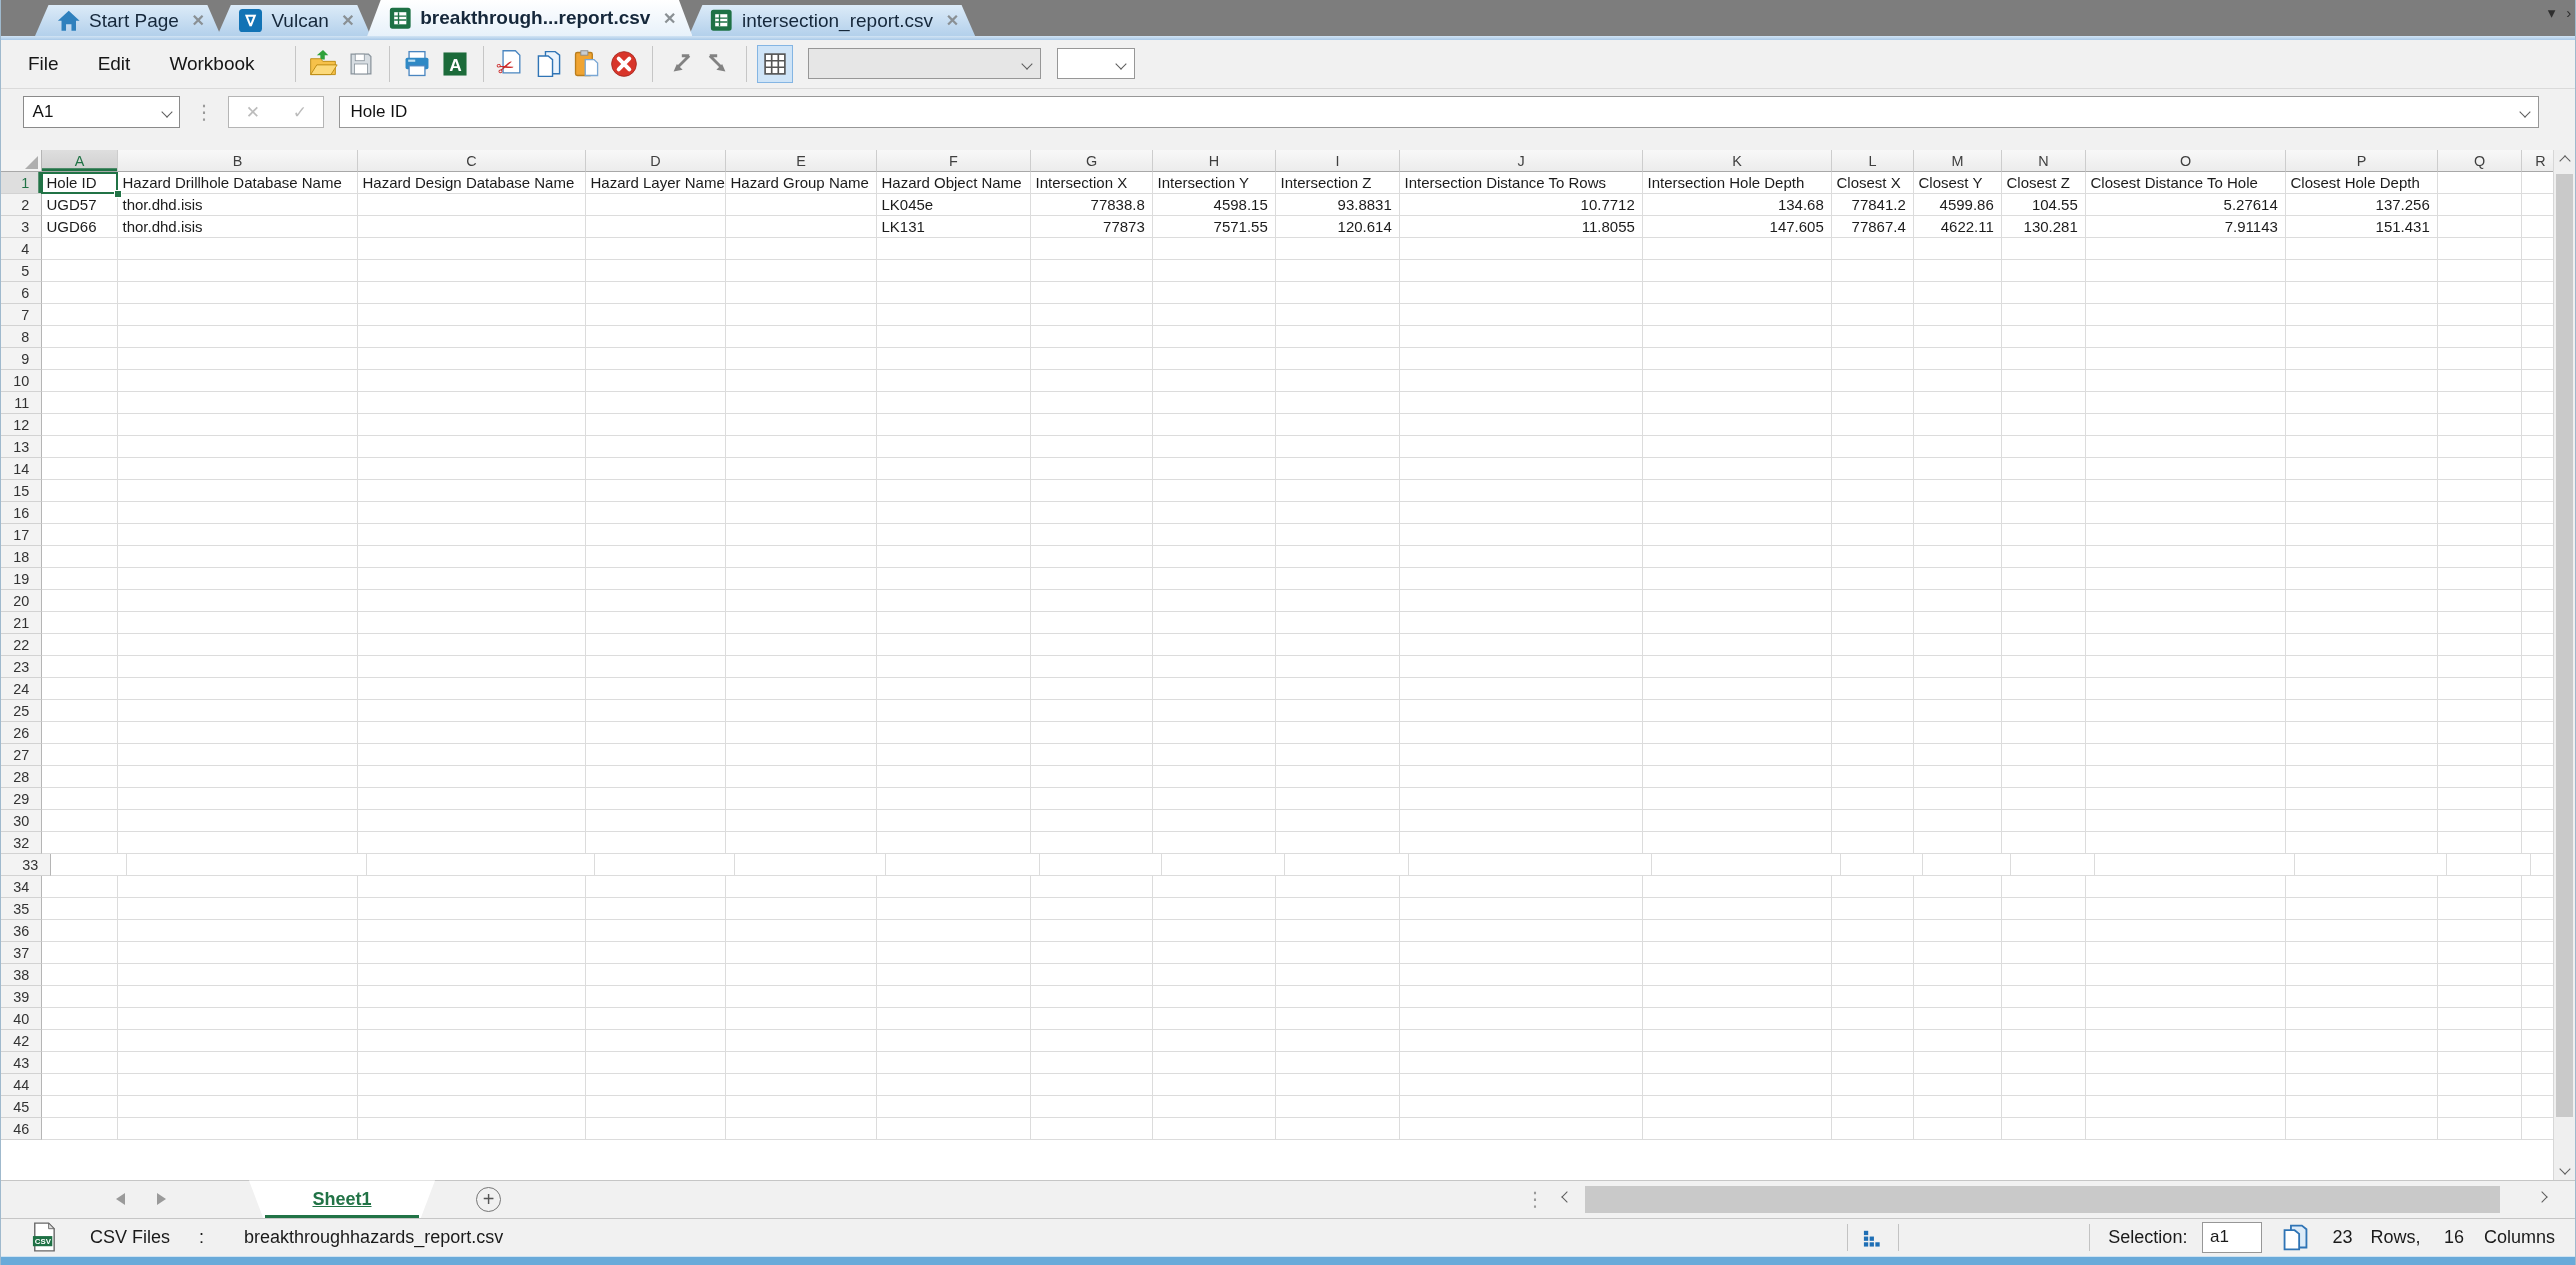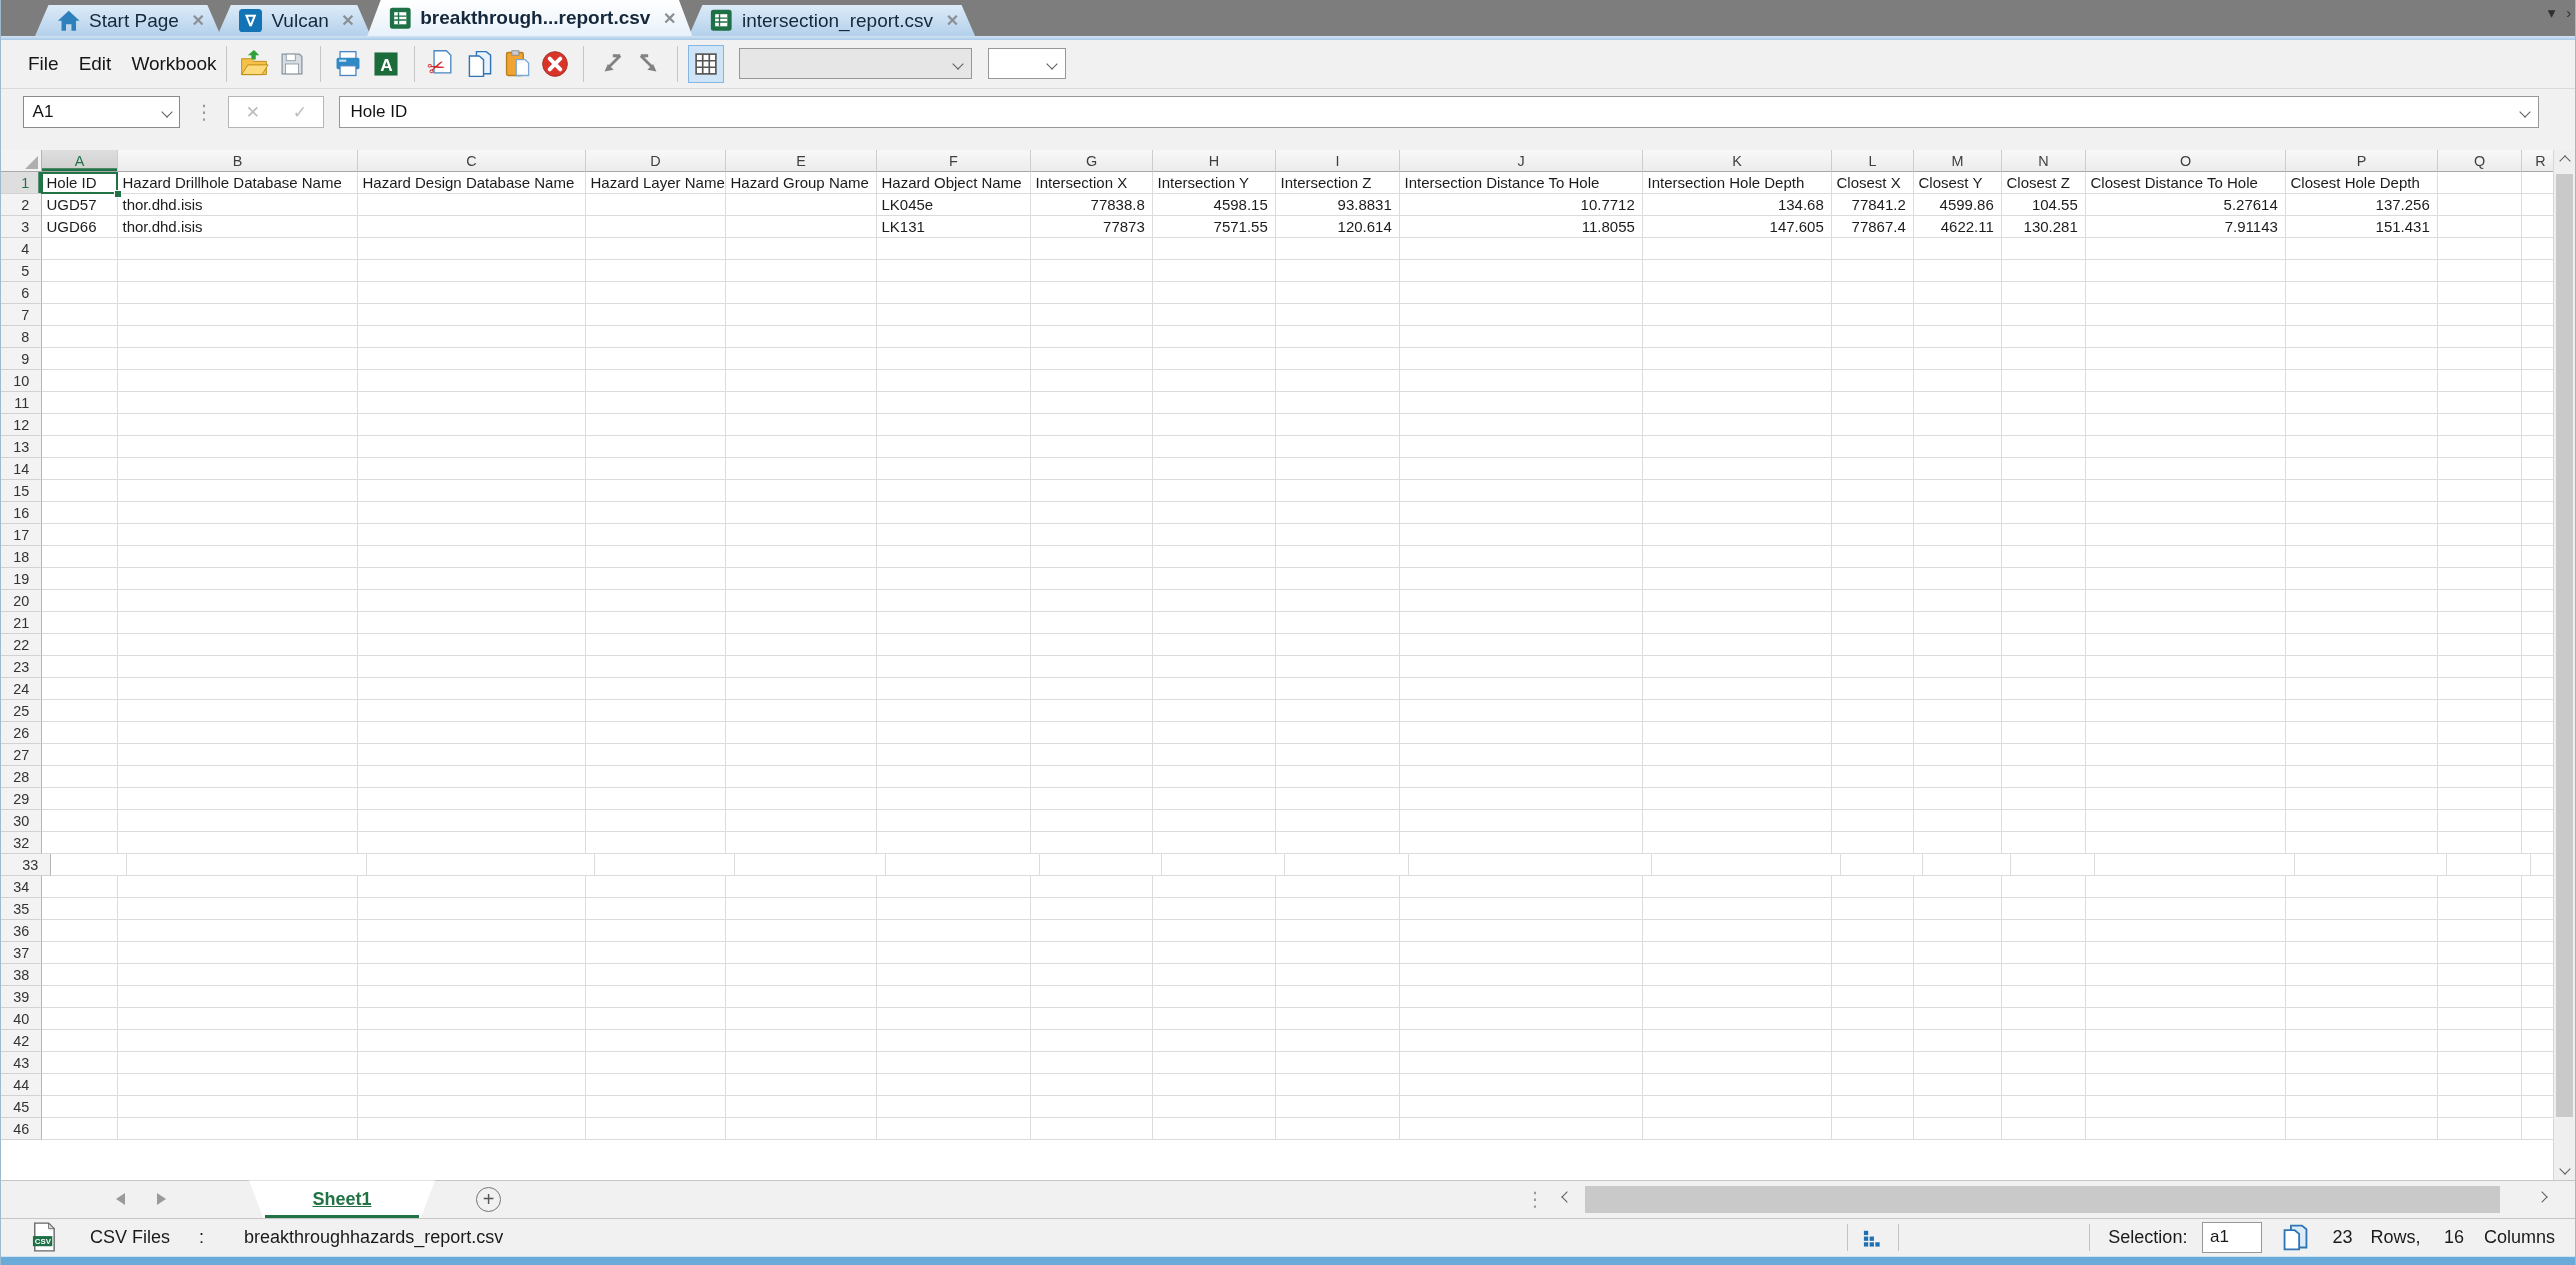--- a/index.html
+++ b/index.html
@@ -17,21 +17,21 @@
        font-size:19px;color:#15273a;cursor:default;}
   .tab.active{height:36px;background:linear-gradient(#ffffff,#e7f1fa);font-weight:bold;z-index:2;}
   .tab .icon{display:flex;align-items:center;margin-right:9px;}
   .tab .close{color:#8a9094;font-weight:bold;font-size:16px;margin-left:12.6px;}
   .vulcan-sq{display:inline-flex;align-items:center;justify-content:center;width:23.5px;height:23.5px;border-radius:3.6px;
        background:#1273b5;color:#fff;font-size:15.3px;font-weight:bold;}
   .tabbar-corner{position:absolute;right:3.6px;top:3.6px;display:flex;gap:10.8px;align-items:center;color:#2e2e2e;font-size:15.3px;}
   .tab-underline{height:3.6px;background:linear-gradient(#d2e4f4,#a9c9e8);}
   
   .toolbar{height:49px;display:flex;align-items:center;padding-left:27px;background:#f1f1f1;border-bottom:0.9px solid #dadada;}
-  .menu{display:flex;gap:20px;font-size:19px;color:#161616;}
+  .menu{display:flex;gap:39px;font-size:19px;color:#161616;margin-right:31px;}
   .menu span{cursor:default;}
   .tbi{width:34px;height:36px;display:flex;align-items:center;justify-content:center;margin:0 1.8px;}
   .tbi.active-tool{background:#cfe4f7;outline:0.9px solid #84b5e3;}
   .tbsep{width:0.9px;height:36px;background:#c6c6c6;margin:0 9px;}
   .combo{height:31px;border:0.9px solid #979797;display:flex;align-items:center;justify-content:flex-end;padding-right:9px;}
   .combo.large{width:233px;background:#e6e6e6;margin-left:14.4px;}
   .combo.small{width:78px;background:#fff;margin-left:16px;}
   .chev{width:8px;height:8px;border-right:1.8px solid #5c5c5c;border-bottom:1.8px solid #5c5c5c;display:inline-block;transform:rotate(45deg);}
   .chev.up{transform:rotate(225deg);}
   .chev.left{transform:rotate(135deg);}
@@ -313,21 +313,21 @@
           <div class="c rh sel-rh" style="width: 41px;">1</div>
           <div class="c" style="width: 76px; overflow: visible; z-index: 3;">Hole ID<span class="selbox"></span><span class="selhandle"></span></div>
           <div class="c" style="width: 240px;">Hazard Drillhole Database Name</div>
           <div class="c" style="width: 228px;">Hazard Design Database Name</div>
           <div class="c" style="width: 140px;">Hazard Layer Name</div>
           <div class="c" style="width: 151px;">Hazard Group Name</div>
           <div class="c" style="width: 154px;">Hazard Object Name</div>
           <div class="c" style="width: 122px;">Intersection X</div>
           <div class="c" style="width: 123px;">Intersection Y</div>
           <div class="c" style="width: 124px;">Intersection Z</div>
-          <div class="c" style="width: 243px;">Intersection Distance To Hole</div>
+          <div class="c" style="width: 243px;">Intersection Distance To Rows</div>
           <div class="c" style="width: 189px;">Intersection Hole Depth</div>
           <div class="c" style="width: 82px;">Closest X</div>
           <div class="c" style="width: 88px;">Closest Y</div>
           <div class="c" style="width: 84px;">Closest Z</div>
           <div class="c" style="width: 200px;">Closest Distance To Hole</div>
           <div class="c" style="width: 152px;">Closest Hole Depth</div>
           <div class="c" style="width: 84px;"></div>
           <div class="c" style="width: 38px;"></div>
         </div>
         <div class="gridrow">

